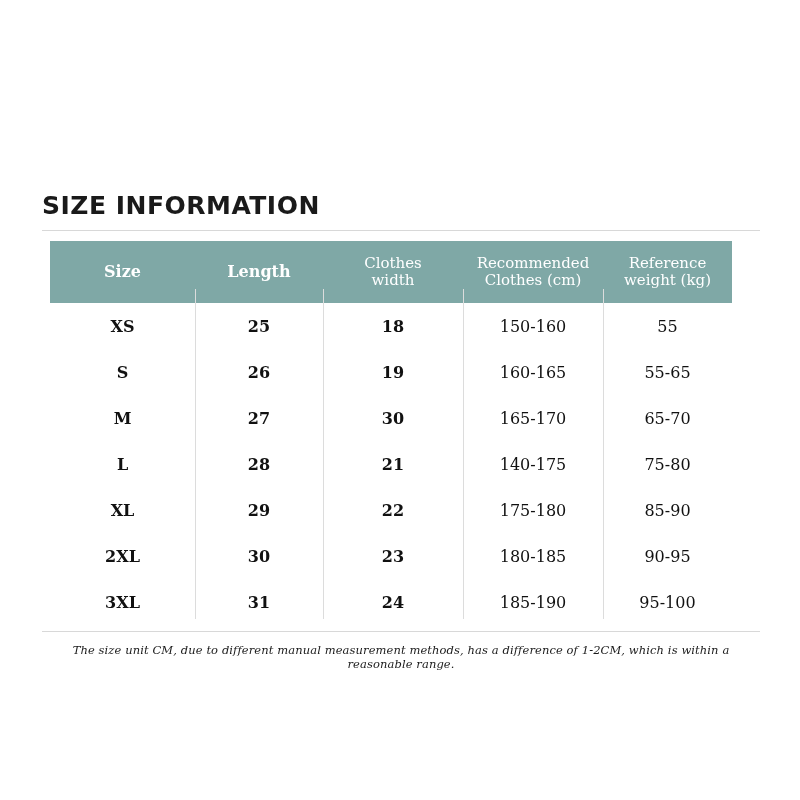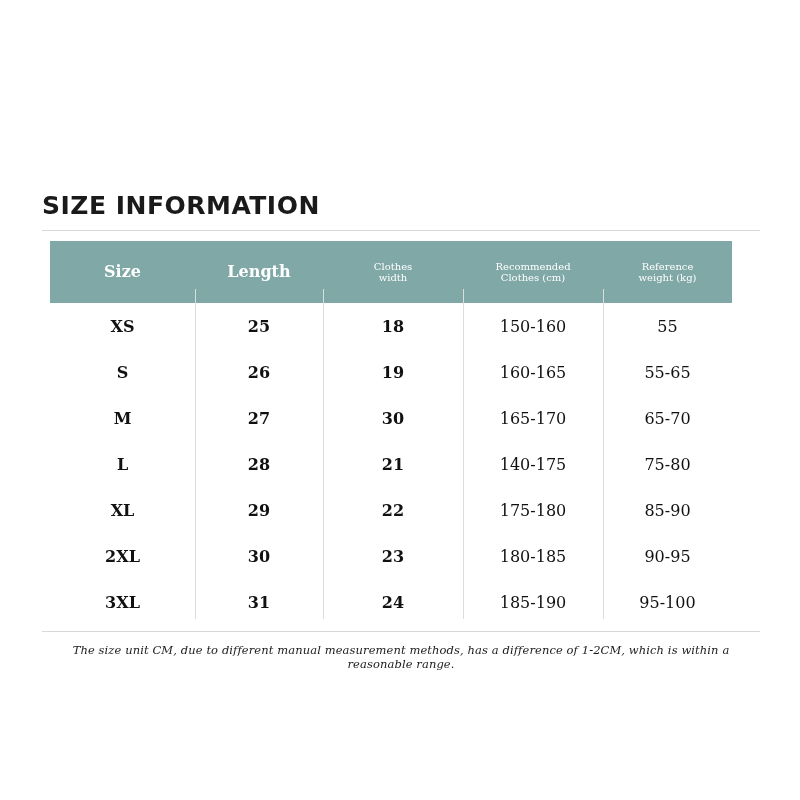--- a/index.html
+++ b/index.html
@@ -49,21 +49,21 @@
     border-collapse: collapse;
     width: 682px;
     margin-left: 8px;
     table-layout: fixed;
   }
 
   table.size-table thead th {
     background: #7fa8a6;
     color: #ffffff;
     font-family: "DejaVu Serif", serif;
-    font-size: 10px;
+    font-size: 15px;
     font-weight: normal;
     padding: 8px 4px;
     text-align: center;
     line-height: 1.15;
     vertical-align: middle;
     border: none;
     height: 46px;
   }
 
   table.size-table thead th.col-size,

